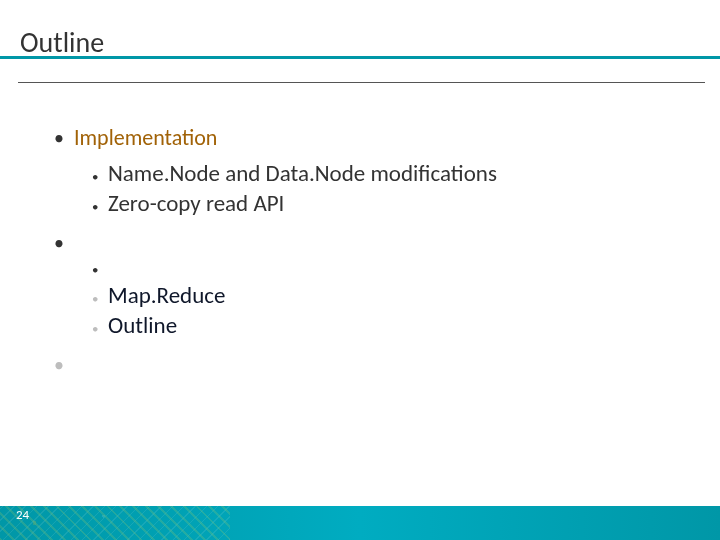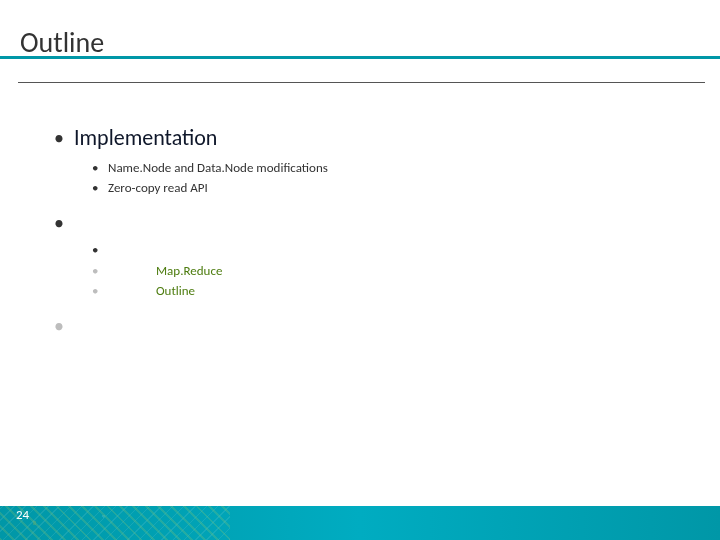--- a/index.html
+++ b/index.html
@@ -46,21 +46,21 @@
       margin-bottom: 4px;
     }
     .bullet-l1 .dot {
       width: 20px;
       font-size: 20px;
       color: #333;
       line-height: 1;
     }
     .bullet-l1 .txt {
       font-size: 22px;
-      color: #0f172a;
+      color: #a16207;
       font-weight: 400;
     }
     .bullet-l1.dim .txt {
       color: #bdbdbd;
     }
     .bullet-l1.dim .dot {
       color: #bdbdbd;
     }
     .sub-group {
       padding: 4px 0 14px 38px;
@@ -70,26 +70,25 @@
       align-items: baseline;
       margin-bottom: 2px;
     }
     .bullet-l2 .dot {
       width: 16px;
       font-size: 13px;
       color: #333;
       line-height: 1.4;
     }
     .bullet-l2 .txt {
-      font-size: 13px;
+      font-size: 23px;
       color: #333;
     }
     .bullet-l2.dim .txt {
-      color: #4d7c0f;
-      margin-left: 48px;
+      color: #0f172a;
     }
     .bullet-l2.dim .dot {
       color: #bdbdbd;
     }
     .bullet-l2.bold .txt {
       font-weight: 700;
     }
     .footer {
       position: absolute;
       bottom: 0;

